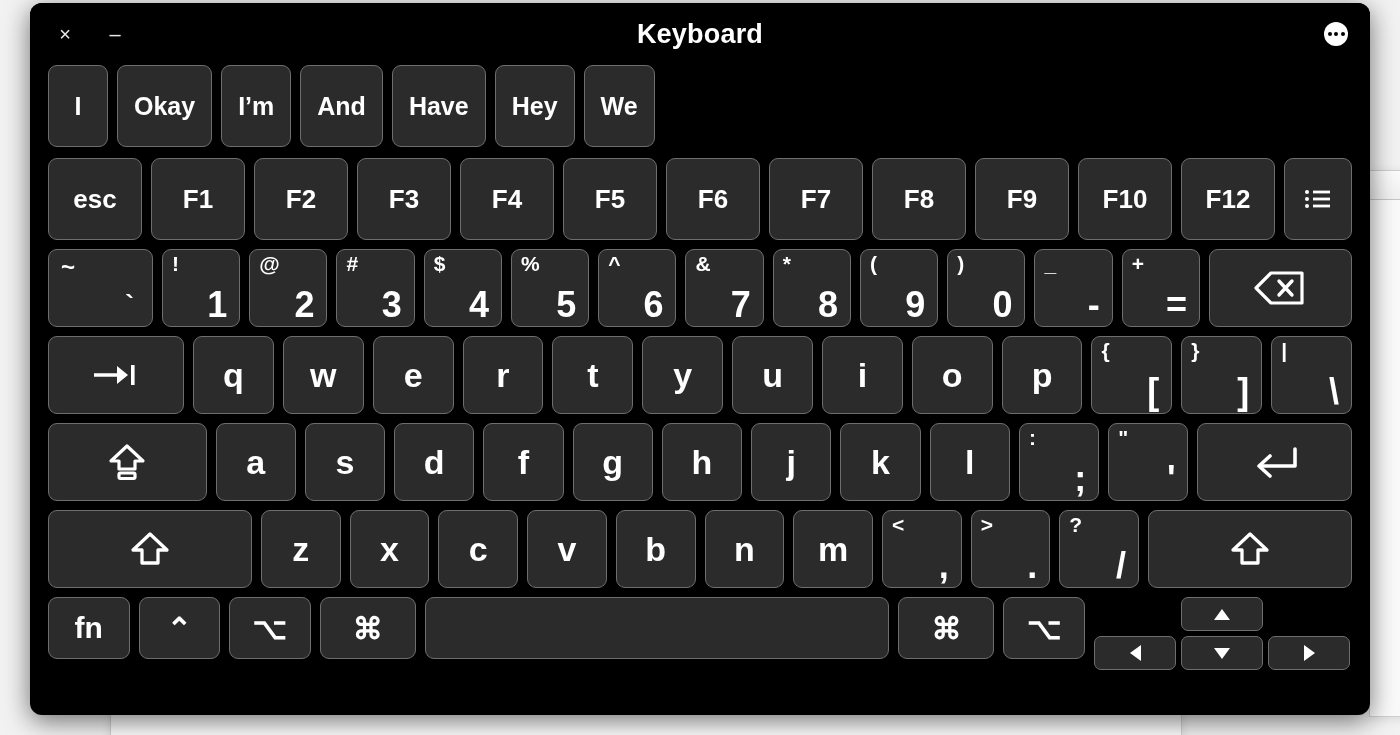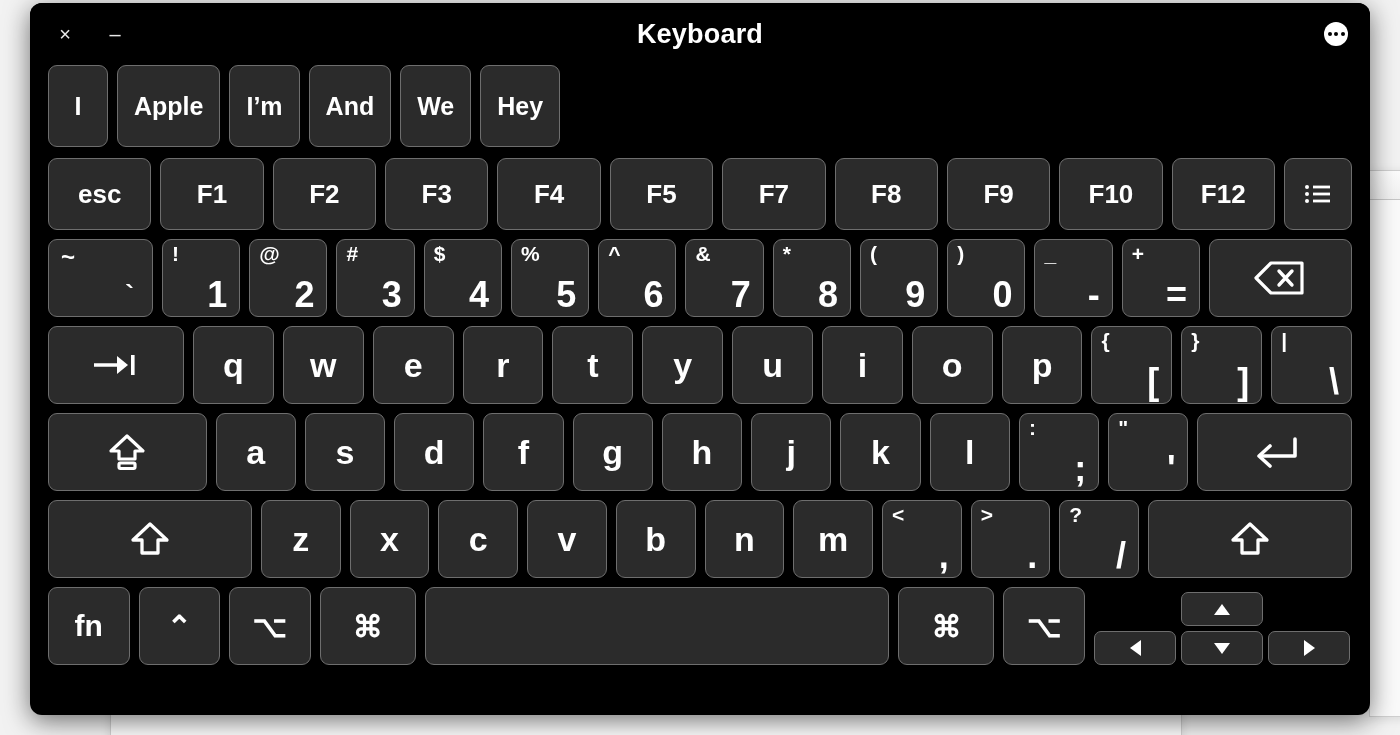--- a/index.html
+++ b/index.html
@@ -153,32 +153,32 @@
   }
   .key.wordkey {
     height: 82px;
     font-size: 25px;
     font-weight: bold;
     flex: 0 0 auto;
     padding: 0 16px;
     min-width: 60px;
   }
   .key.fkey {
-    height: 72px;
+    height: 82px;
     font-size: 26px;
     font-weight: bold;
     text-align: center;
   }
   .key.mainkey {
     height: 78px;
     font-size: 34px;
     font-weight: bold;
   }
   .key.modkey {
-    height: 78px;
+    height: 62px;
     font-size: 30px;
     font-weight: bold;
   }
 
   
   .key .legend-top {
     position: absolute;
     left: 9px;
     top: 2px;
     font-size: 21px;
@@ -245,34 +245,36 @@
         <i></i>
         <i></i>
         <i></i>
       </div>
     </div>
 
     <div id="keys-area">
 
       <div class="krow" id="suggestion-row">
         <div class="key wordkey">I</div>
-        <div class="key wordkey">Apple</div>
+        <div class="key wordkey">Okay</div>
         <div class="key wordkey">I’m</div>
         <div class="key wordkey">And</div>
+        <div class="key wordkey">Have</div>
+        <div class="key wordkey">Hey</div>
         <div class="key wordkey">We</div>
-        <div class="key wordkey">Hey</div>
       </div>
 
       <div class="krow" id="function-row">
         <div class="key fkey">esc</div>
         <div class="key fkey">F1</div>
         <div class="key fkey">F2</div>
         <div class="key fkey">F3</div>
         <div class="key fkey">F4</div>
         <div class="key fkey">F5</div>
+        <div class="key fkey">F6</div>
         <div class="key fkey">F7</div>
         <div class="key fkey">F8</div>
         <div class="key fkey">F9</div>
         <div class="key fkey">F10</div>
         <div class="key fkey">F12</div>
         <div class="key fkey" style="flex:0 0 68px;">
           <span>
             <svg width="30" height="24" viewBox="0 0 30 24">
               <circle cx="4" cy="5" r="2" fill="#fff"></circle>
               <circle cx="4" cy="12" r="2" fill="#fff"></circle>

